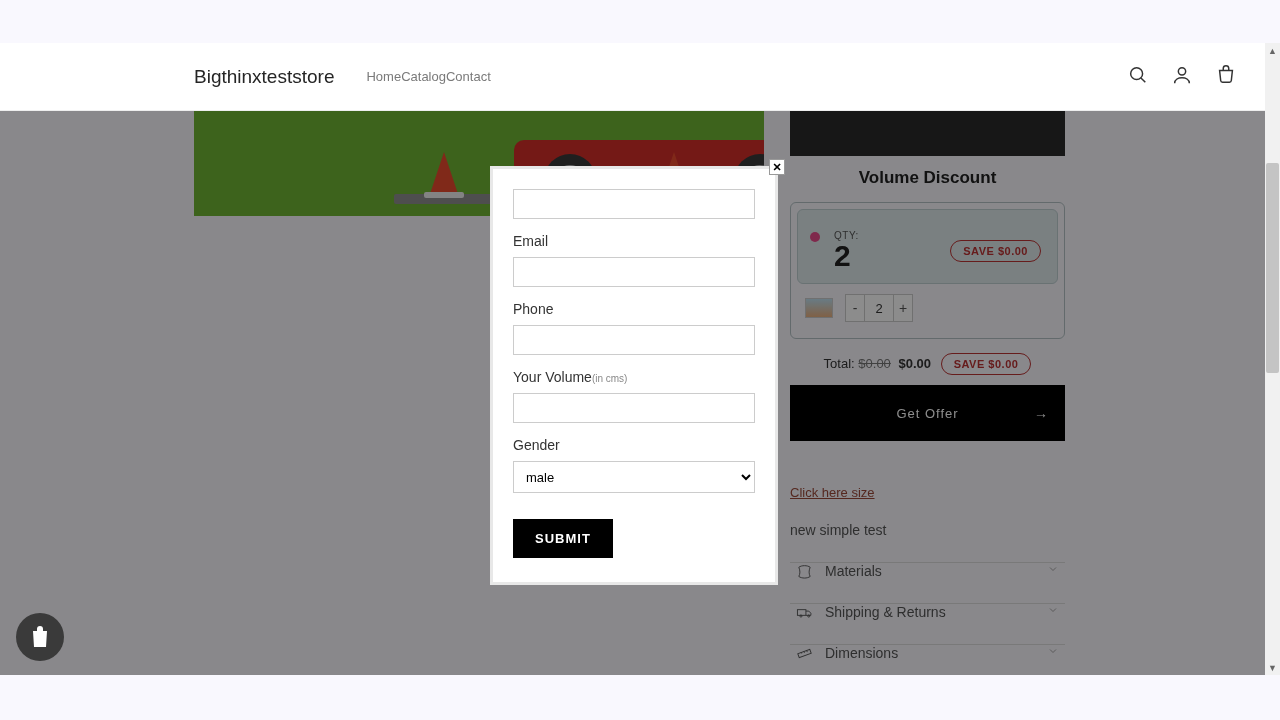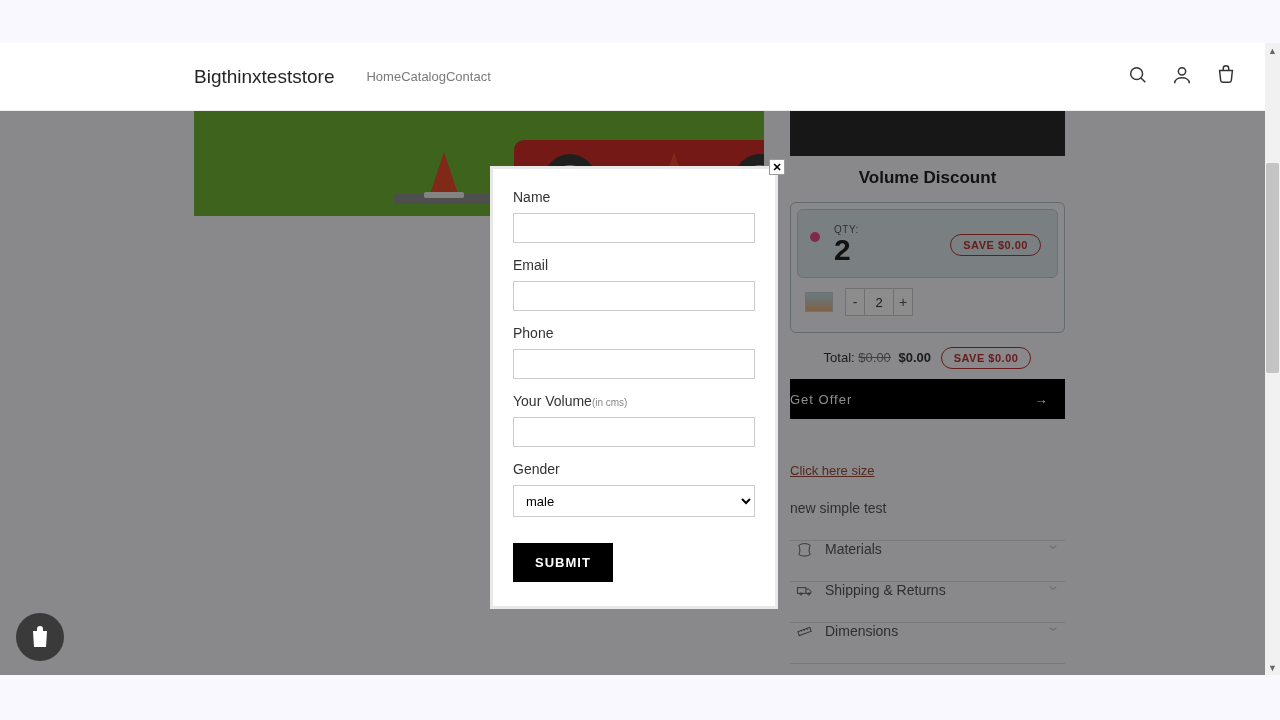--- a/index.html
+++ b/index.html
@@ -21,34 +21,34 @@
 .cone1{left:230px}.cone2{right:70px}
 .wheel{position:absolute;bottom:10px;width:52px;height:52px;border-radius:50%;background:#3a3a3a;display:flex;align-items:center;justify-content:center}
 .wheel::after{content:'';width:30px;height:30px;border-radius:50%;background:#bdbdbd}
 .w1{left:350px}.w2{left:540px}
 .carbody{position:absolute;left:320px;bottom:36px;width:300px;height:40px;background:#d42e28;border-radius:10px}
 .side{position:absolute;right:0;top:0;width:475px;padding-right:0}
 .sideinner{width:275px}
 .topbar{height:45px;background:#2a2a2a;border-radius:0;margin-bottom:12px}
 .voltitle{text-align:center;font-weight:700;font-size:17px;color:#222;margin:10px 0 14px}
 .volbox{border:1px solid #b5c2c5;border-radius:6px;padding:6px}
-.volrow{background:#dfeaec;border:1px solid #bfcfd2;border-radius:6px;padding:14px 16px 12px;display:flex;align-items:center;justify-content:space-between;position:relative}
+.volrow{background:#dfeaec;border:1px solid #bfcfd2;border-radius:6px;padding:20px 16px 12px;display:flex;align-items:center;justify-content:space-between;position:relative}
 .radio{width:10px;height:10px;border-radius:50%;background:#e84b8a;position:absolute;left:12px;top:22px}
 .qtywrap{margin-left:20px}
 .qtylabel{font-size:10px;color:#555;letter-spacing:.5px}
 .qtynum{font-size:30px;font-weight:700;color:#222;line-height:1}
 .savepill{border:1.5px solid #b33;border-radius:14px;padding:4px 12px;font-size:11px;color:#b33;font-weight:600;letter-spacing:.5px}
 .qtyctrl{display:flex;align-items:center;gap:0;padding:10px 8px}
 .thumb{width:28px;height:20px;background:linear-gradient(#bfe0f0,#e8b080);border:1px solid #ccc;margin-right:12px}
 .qbtn{width:20px;height:28px;border:1px solid #ccc;background:#fff;font-size:14px;color:#555;cursor:pointer}
 .qval{width:28px;height:28px;border:1px solid #ccc;border-left:none;border-right:none;text-align:center;font-size:13px;color:#333}
 .totalrow{text-align:center;margin:14px 0 10px;font-size:13px;color:#333}
 .totalrow .strike{text-decoration:line-through;color:#777;margin-right:4px}
 .totalrow .savepill{display:inline-block;margin-left:6px}
-.getoffer{width:100%;height:40px;background:#000;color:#fff;border:none;font-size:13px;letter-spacing:1px;display:flex;align-items:center;justify-content:flex-start;position:relative;cursor:pointer}
+.getoffer{width:100%;height:56px;background:#000;color:#fff;border:none;font-size:13px;letter-spacing:1px;display:flex;align-items:center;justify-content:center;position:relative;cursor:pointer}
 .getoffer .arr{position:absolute;right:16px;font-size:14px}
 .sizelink{display:block;margin:44px 0 22px;color:#9b4a3a;font-size:13px;}
 .desc{font-size:14px;color:#555;margin-bottom:24px}
 .acc{border-top:1px solid #ddd}
 .accitem{border-bottom:1px solid #ddd;height:41px;display:flex;align-items:flex-start;padding:0 6px;color:#555;font-size:14px;position:relative}
 .accitem svg.ic{width:17px;height:17px;margin-right:12px;stroke:#555;fill:none;stroke-width:1.3}
 .accitem .chev{position:absolute;right:6px;width:12px;height:12px;stroke:#888;fill:none;stroke-width:1.5}
 .modal{position:absolute;left:490px;top:123px;width:288px;background:#fff;border:3px solid #e8e8e8;z-index:10;padding:20px 20px 24px}
 .close{position:absolute;right:-10px;top:-10px;width:16px;height:16px;background:#fff;border:1px solid #999;font-size:11px;line-height:14px;text-align:center;cursor:pointer;font-weight:700}
 .field{margin-bottom:14px}
@@ -181,21 +181,20 @@
         </div>
       </div>
     </div>
   </div>
 
   <div class="dim"></div>
 
   <div class="modal">
     <div class="close">✕</div>
     <div class="field">
-      <label class="flabel">Name</label>
       <input class="finput" style="">
     </div>
     <div class="field">
       <label class="flabel">Email</label>
       <input class="finput" style="">
     </div>
     <div class="field">
       <label class="flabel">Phone</label>
       <input class="finput" style="">
     </div>

